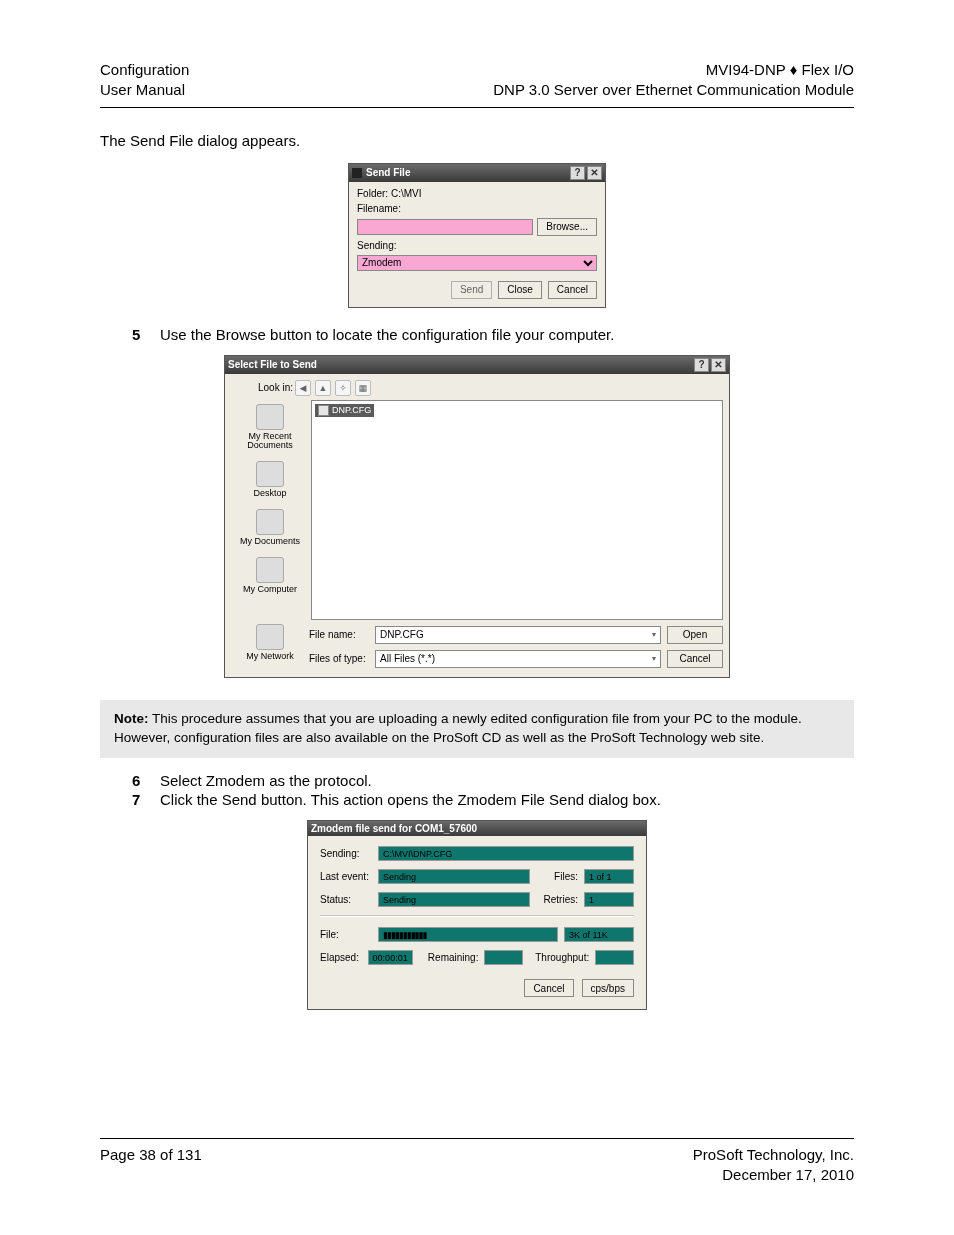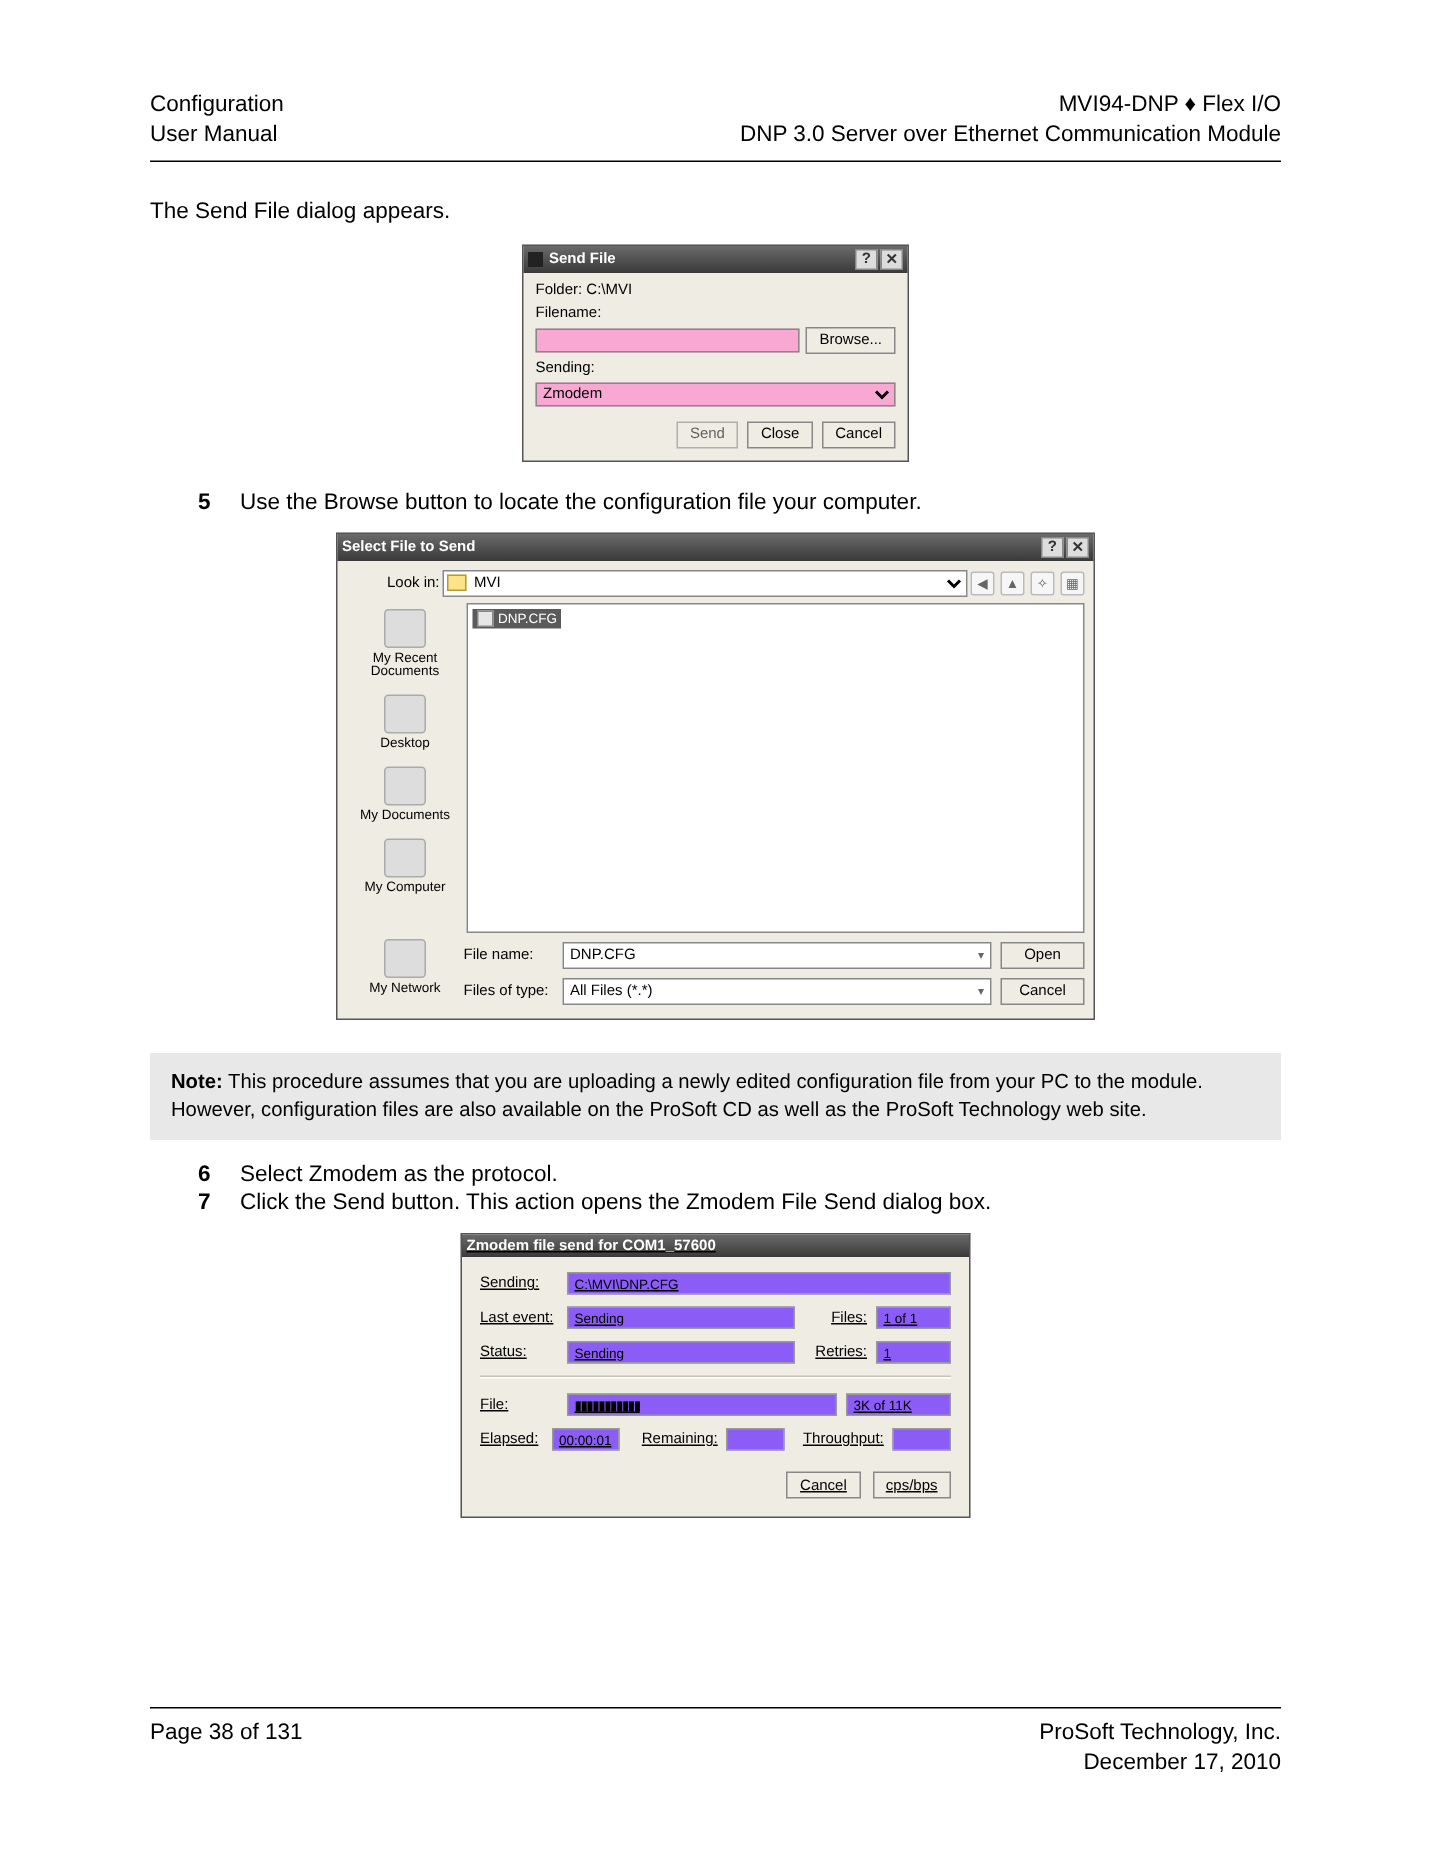--- a/index.html
+++ b/index.html
@@ -127,26 +127,25 @@
   .open-row .btn { width:56px; }
 
   
   .dlg3 {
     width: 340px;
     margin: 10px auto 0 auto;
     border: 1px solid #555;
     background: #efece4;
     font-family: Tahoma, Arial, sans-serif;
     font-size: 10px;
-    text-decoration: underline;
   }
   .dlg3-body { padding: 10px 12px 12px 12px; }
   .z-row { display:flex; align-items:center; gap:6px; margin-bottom:8px; }
   .z-lbl { width:52px; }
-  .z-box { border:1px solid #999; background:#8b5cf6; height:15px; padding:0 4px; display:flex; align-items:center; font-size:9px; }
+  .z-box { border:1px solid #999; background:#0f766e; height:15px; padding:0 4px; display:flex; align-items:center; font-size:9px; }
   .z-box.flex { flex:1; }
   .z-sublbl { width:42px; text-align:right; }
   .z-small { width:50px; }
   .z-hr { border-top:1px solid #c8c4b8; border-bottom:1px solid #fff; margin:6px 0 10px 0; }
   .dlg3-buttons { display:flex; justify-content:flex-end; gap:8px; margin-top:14px; }
 
   
   .footer-line { border-top:1px solid #000; margin-top:24px; padding-top:6px; display:flex; justify-content:space-between; font-size:15px; line-height:1.35; }
   .footer-line .right { text-align:right; }
 </style>
@@ -207,25 +206,20 @@
     <div class="dlg2">
       <div class="titlebar">
         <span>Select File to Send</span>
         <div class="spacer"></div>
         <div class="tbtn">?</div>
         <div class="tbtn">✕</div>
       </div>
       <div class="dlg2-body">
         <div class="lookin-row">
           <div class="lbl">Look in:</div>
-          <div style="flex:1; position:relative;" class="folder-ico">
-            <select style="width:100%">
-              <option>MVI</option>
-            </select>
-          </div>
           <div class="toolbar-icons">
             <div class="tico">◀</div>
             <div class="tico">▲</div>
             <div class="tico">✧</div>
             <div class="tico">▦</div>
           </div>
         </div>
         <div class="dlg2-main">
           <div class="sidebar">
             <div class="sb-item">

